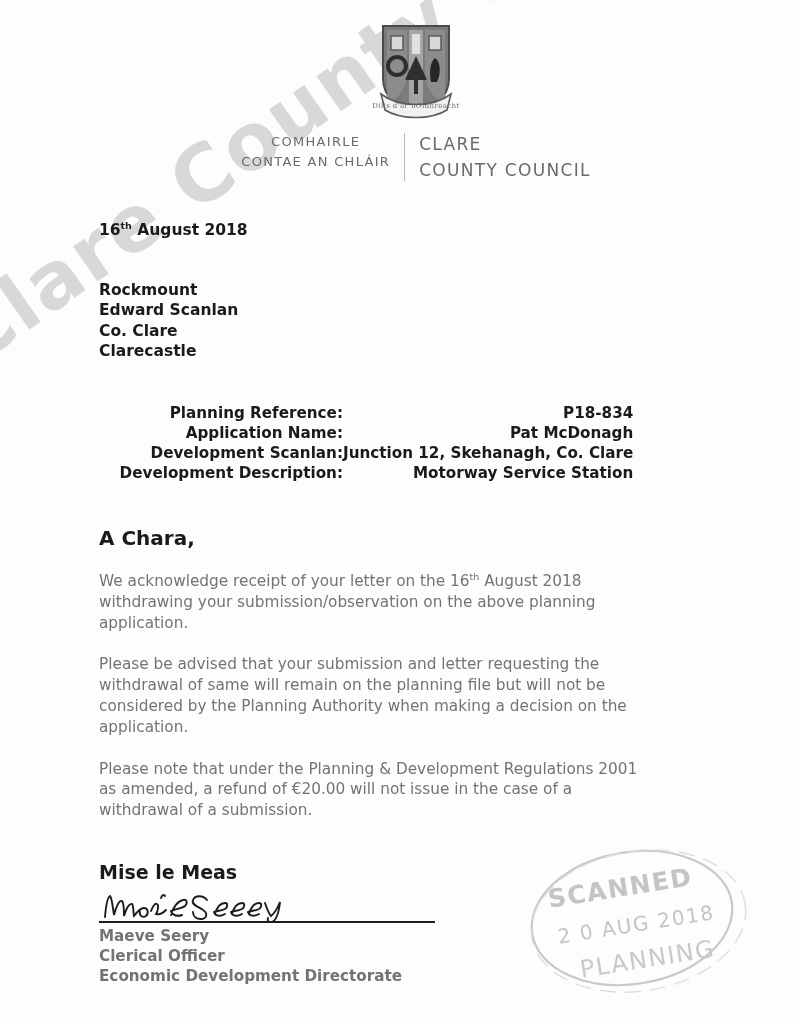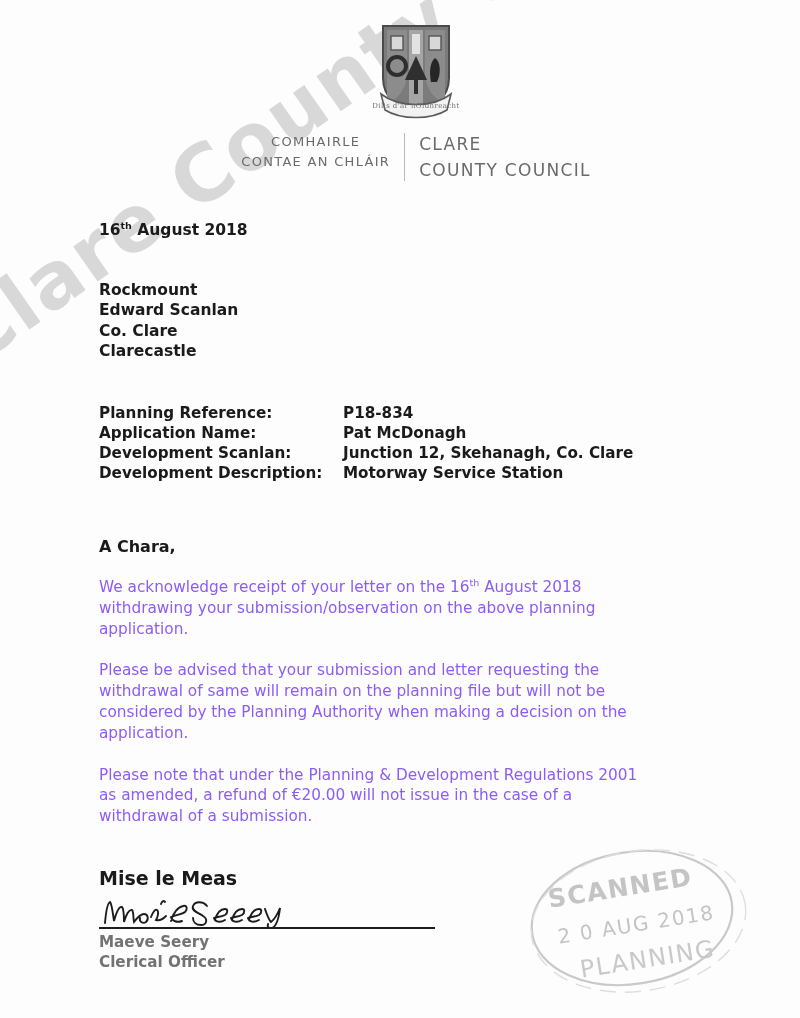--- a/index.html
+++ b/index.html
@@ -104,35 +104,36 @@
     font-size: 15.2px;
     font-weight: bold;
     color: #1a1a1a;
     border-collapse: collapse;
     line-height: 1.31;
   }
   .ref-table td {
     padding: 0;
     vertical-align: top;
     white-space: nowrap;
+    text-align: right;
   }
   .ref-label {
     padding-right: 4px;
     width: 244px;
   }
   .salutation {
-    margin-top: 53px;
-    font-size: 16px;
+    margin-top: 42px;
+    font-size: 20px;
     font-weight: bold;
     color: #1a1a1a;
   }
   .para {
     margin-top: 21px;
     font-size: 15.3px;
-    color: #8b5cf6;
+    color: #737373;
     line-height: 1.36;
     max-width: 560px;
   }
   .para sup {
     font-size: 9.5px;
     vertical-align: super;
   }
   .signoff {
     margin-top: 40px;
     font-size: 19px;
@@ -278,20 +279,21 @@
           <path d="M166 14 C168 20 170 25 172 27 C176 24 179 18 181 13
                    C180 22 178 31 173 33 C170 34 168 32 169 29"></path>
         </g>
       </svg>
       <div class="signature-rule"></div>
     </div>
 
     <div class="signer">
       <div>Maeve Seery</div>
       <div>Clerical Officer</div>
+      <div>Economic Development Directorate</div>
     </div>
   </div>
 
   <svg class="stamp" viewBox="0 0 250 160">
     <g transform="rotate(-9 125 80)">
       <ellipse cx="125" cy="80" rx="101" ry="66" fill="none" stroke="#c9c9c9" stroke-width="2.2"></ellipse>
       <ellipse cx="131" cy="84" rx="108" ry="70" fill="none" stroke="#dedede" stroke-width="1.4" stroke-dasharray="16 9"></ellipse>
       <text x="118" y="57" text-anchor="middle" font-family="DejaVu Sans, sans-serif" font-size="25" font-weight="bold" letter-spacing="1.5" fill="#c4c4c4">SCANNED</text>
       <text x="128" y="94" text-anchor="middle" font-family="DejaVu Sans, sans-serif" font-size="20" letter-spacing="1.6" fill="#c4c4c4">2 0 AUG 2018</text>
       <text x="134" y="131" text-anchor="middle" font-family="DejaVu Sans, sans-serif" font-size="24" letter-spacing="1.5" fill="#c9c9c9">PLANNING</text>

